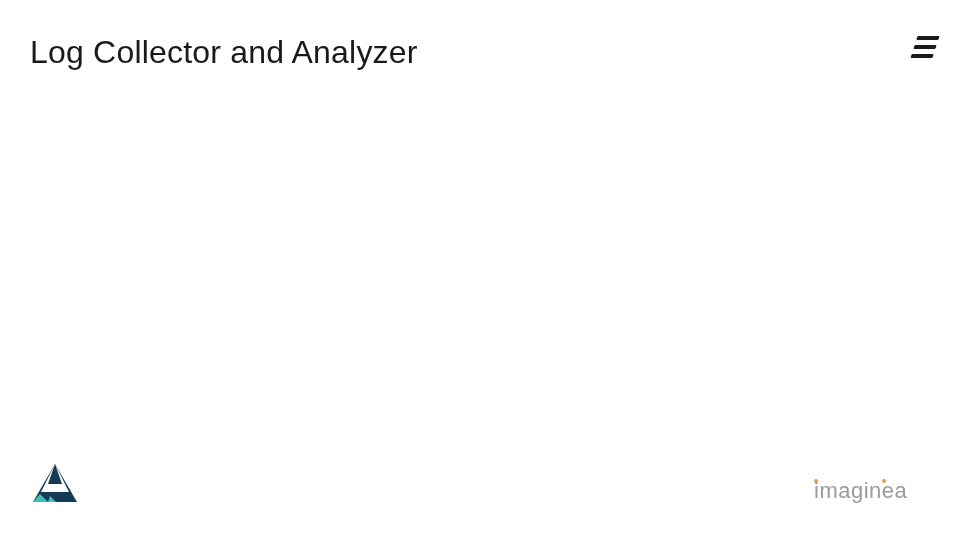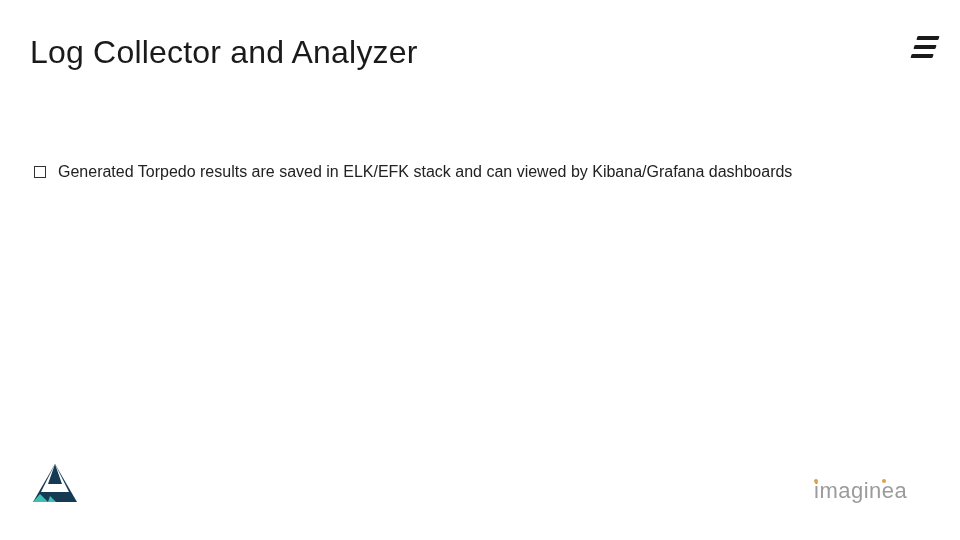--- a/index.html
+++ b/index.html
@@ -81,24 +81,20 @@
 
   <h1 class="title">Log Collector and Analyzer</h1>
 
   <div class="top-right-logo">
     <span></span>
       <span></span>
       <span></span>
   </div>
 
   <div class="content">
-    <div class="bullet">
-      <span class="box"></span>
-      <span class="txt">Generated Torpedo results are saved in ELK/EFK stack and can viewed by Kibana/Grafana dashboards</span>
-    </div>
   </div>
 
   <div class="footer-left">
     <svg width="50" height="44" viewBox="0 0 50 44">
       <polygon points="25,2 47,40 3,40" fill="#163a54"></polygon>
       <polygon points="25,2 39,30 11,30" fill="#ffffff"></polygon>
       <polygon points="25,2 32,22 18,22" fill="#163a54"></polygon>
       <polygon points="3,40 18,40 10,32" fill="#3fbfb4"></polygon>
       <polygon points="18,40 26,40 20,34" fill="#3fbfb4"></polygon>
     </svg>

